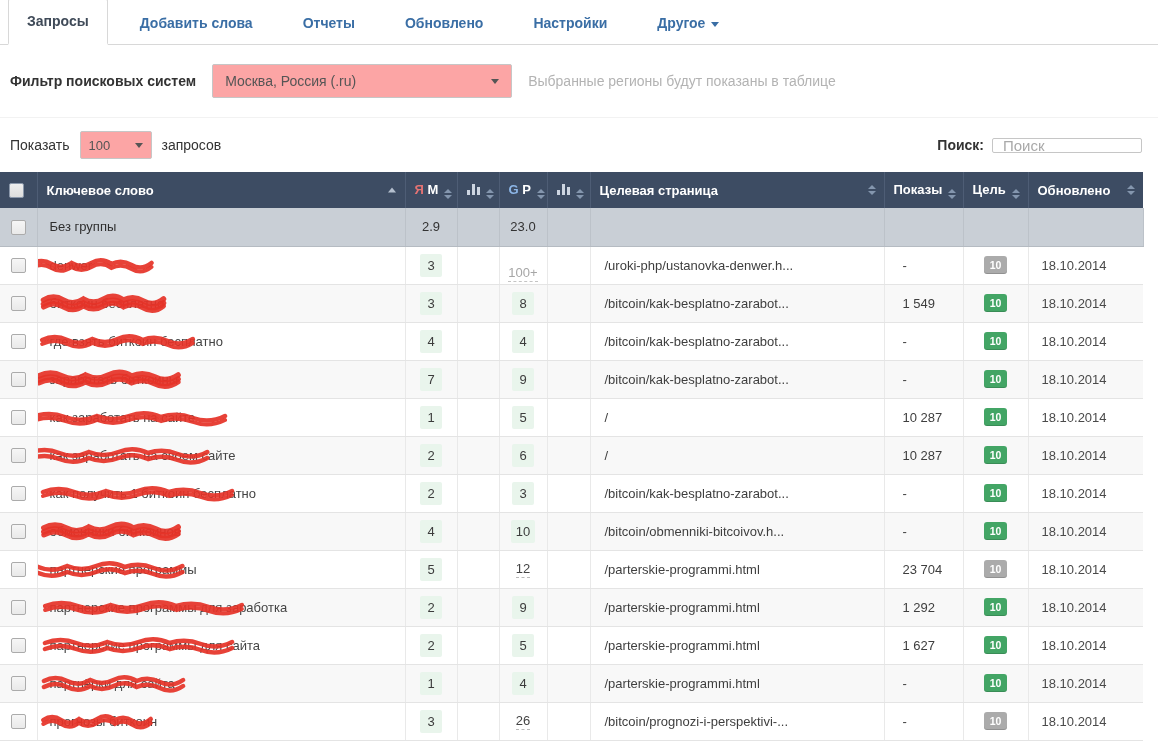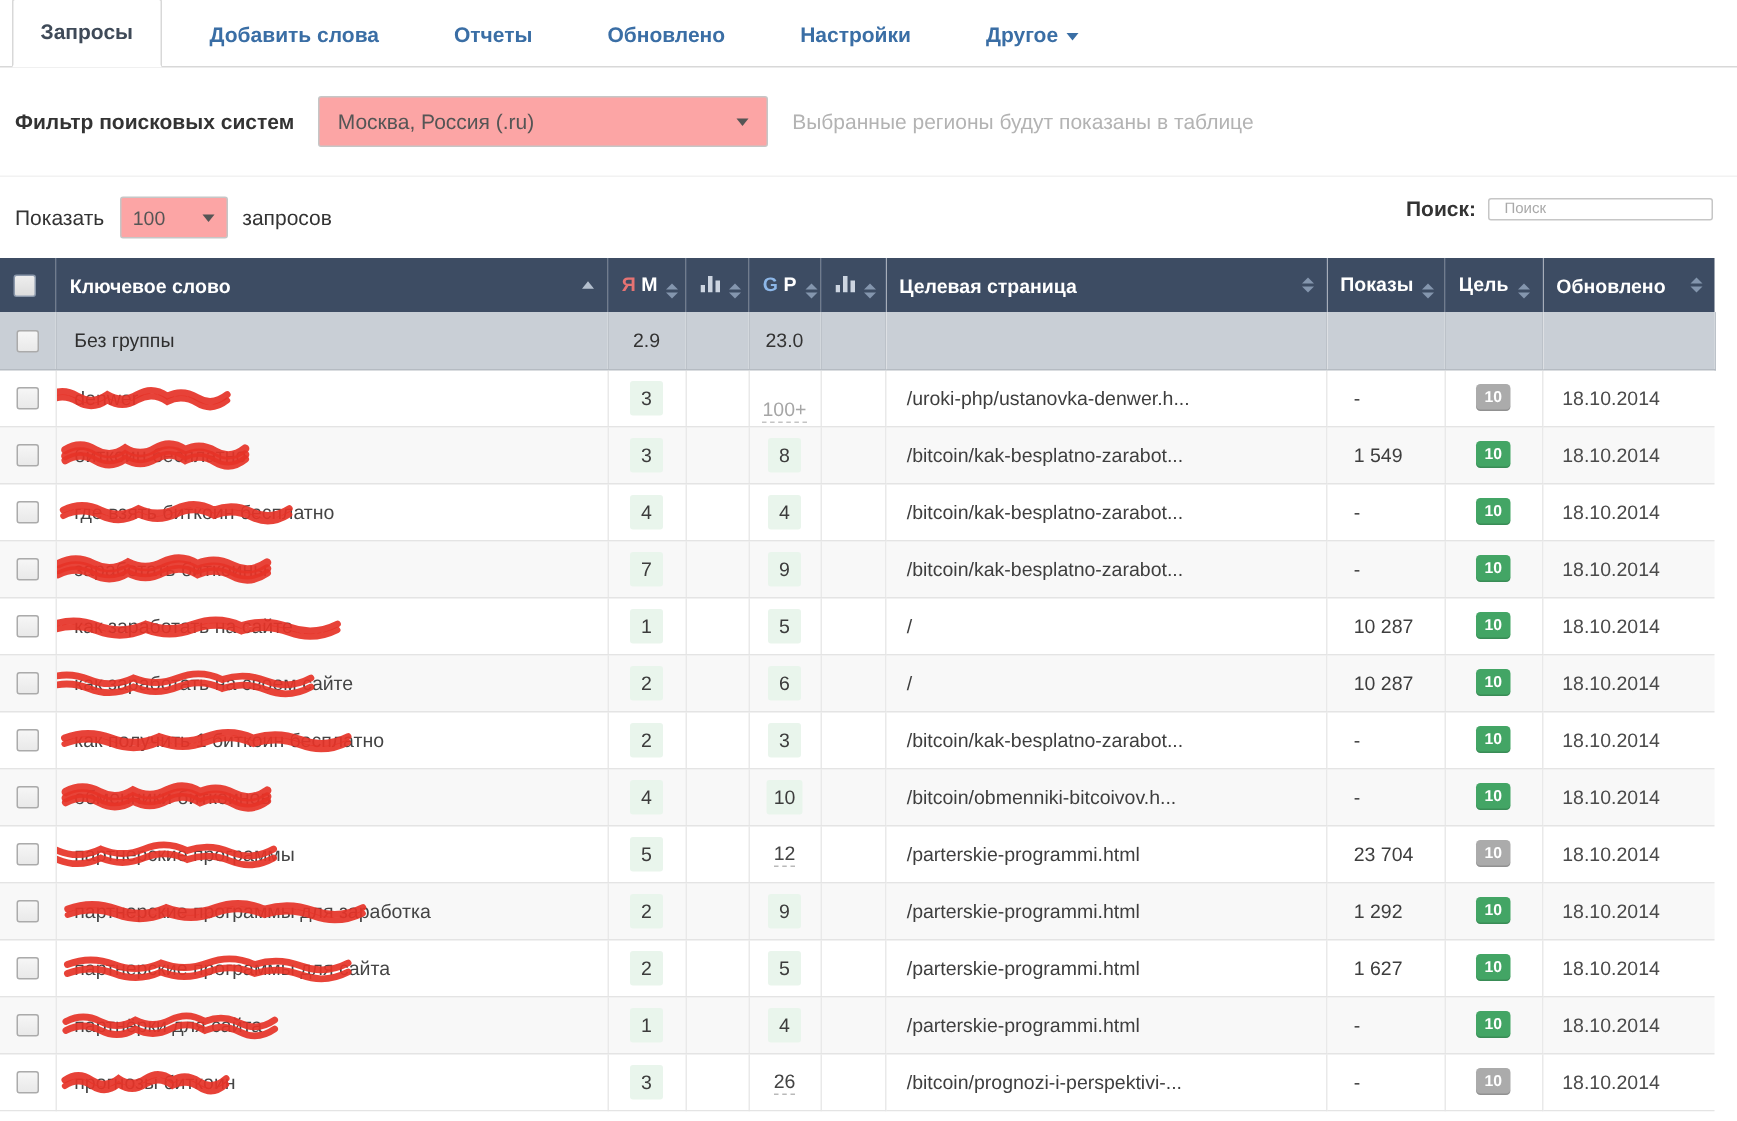--- a/index.html
+++ b/index.html
@@ -15,26 +15,26 @@
   .tab.active{background:#fff;border:1px solid #d8d8d8;border-bottom:2px solid #fff;color:#3f4a58;border-radius:2px 2px 0 0;}
   .caret-down{display:inline-block;width:0;height:0;border-left:4px solid transparent;border-right:4px solid transparent;border-top:5px solid var(--tab-link);margin-left:6px;vertical-align:middle;}
   
   .filter-row{display:flex;align-items:center;padding:19px 0 19px 10px;border-bottom:1px solid #f2f2f2;}
   .filter-label{font-weight:bold;font-size:14px;color:#333;}
   .select{border:1px solid #c6c6c6;border-radius:2px;height:34px;display:flex;align-items:center;justify-content:space-between;padding:0 12px;color:#555;font-size:14px;background:#fca5a5;cursor:pointer;}
   .filter-select{width:300px;margin-left:16px;}
   .sel-caret{width:0;height:0;border-left:4px solid transparent;border-right:4px solid transparent;border-top:5px solid #555;}
   .hint{color:#b3b3b3;font-size:14px;margin-left:16px;}
   
-  .controls{display:flex;align-items:flex-start;justify-content:space-between;padding:13px 16px 13px 10px;gap:48px;}
+  .controls{display:flex;align-items:center;justify-content:space-between;padding:13px 16px 13px 10px;gap:48px;}
   .show{display:flex;align-items:center;gap:10px;font-size:14px;color:#333;}
   .pp-select{width:72px;height:28px;padding:0 8px;font-size:13px;}
   .search{display:flex;align-items:center;gap:8px;}
   .search-label{font-weight:bold;font-size:14px;}
-  .search-input{width:150px;height:15px;border:1px solid #c6c6c6;border-radius:2px;padding:0 10px;font-size:10px;color:#333;font-family:inherit;}
+  .search-input{width:150px;height:15px;border:1px solid #c6c6c6;border-radius:2px;padding:0 10px;font-size:15px;color:#333;font-family:inherit;}
   .search-input::placeholder{color:#a9a9a9;}
   
   table{border-collapse:collapse;table-layout:fixed;width:1143px;font-size:13px;}
   thead th{background:var(--hdr);color:#fff;height:36px;font-size:13px;font-weight:bold;text-align:left;padding:0 9px;border-right:1px solid var(--hdr-border);cursor:pointer;white-space:nowrap;position:relative;}
   thead th:last-child{border-right:none;}
   th.c{text-align:left;}
   .y-letter{color:#e57373;}
   .g-letter{color:#8db7e8;}
   .sort{display:inline-flex;flex-direction:column;gap:2px;margin-left:6px;vertical-align:1px;}
   .sort i{display:block;width:0;height:0;border-left:4px solid transparent;border-right:4px solid transparent;}

